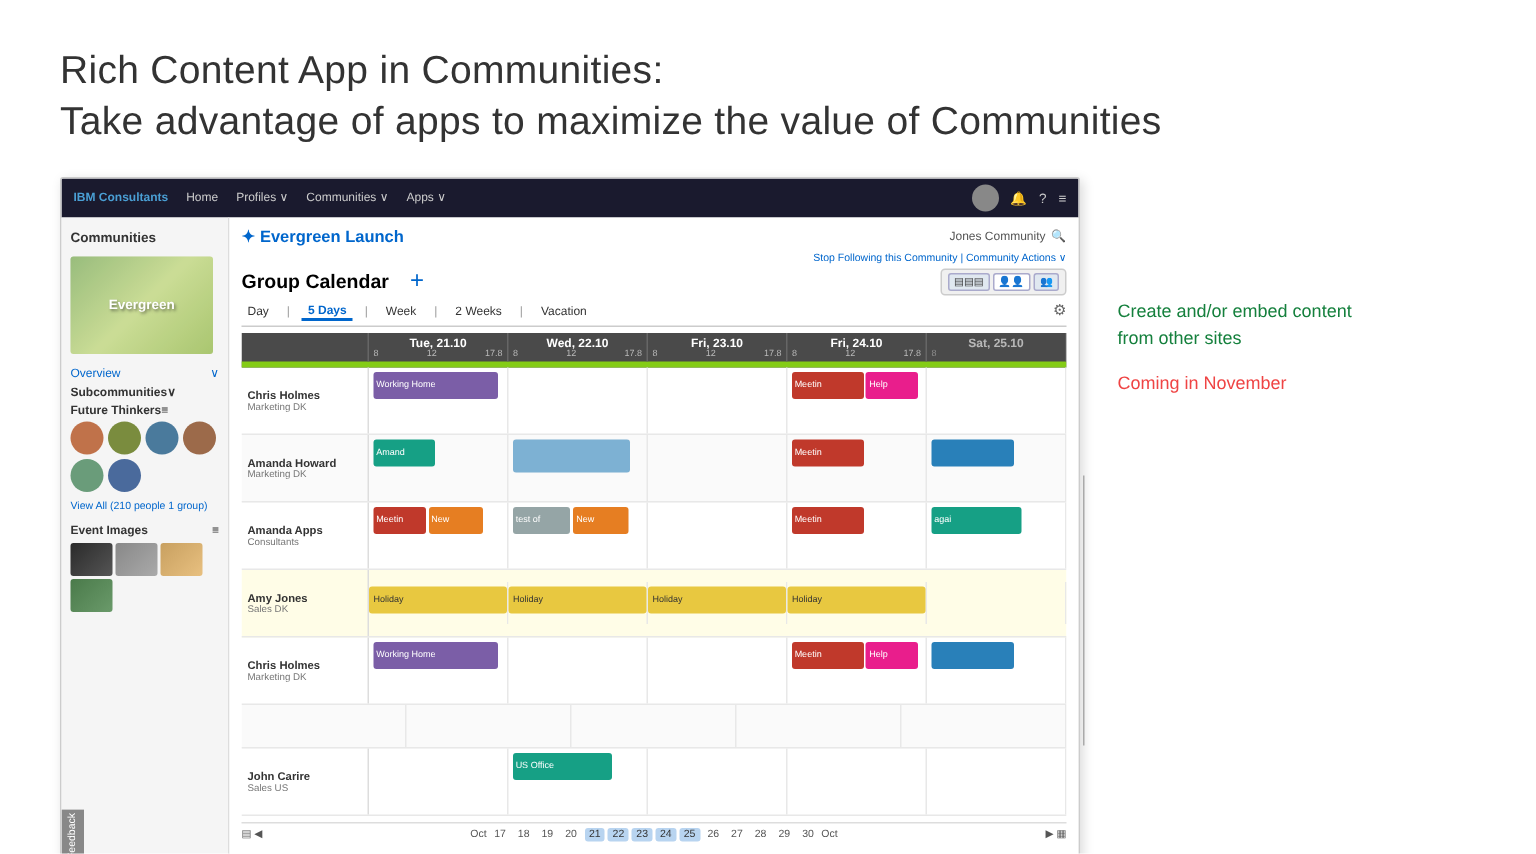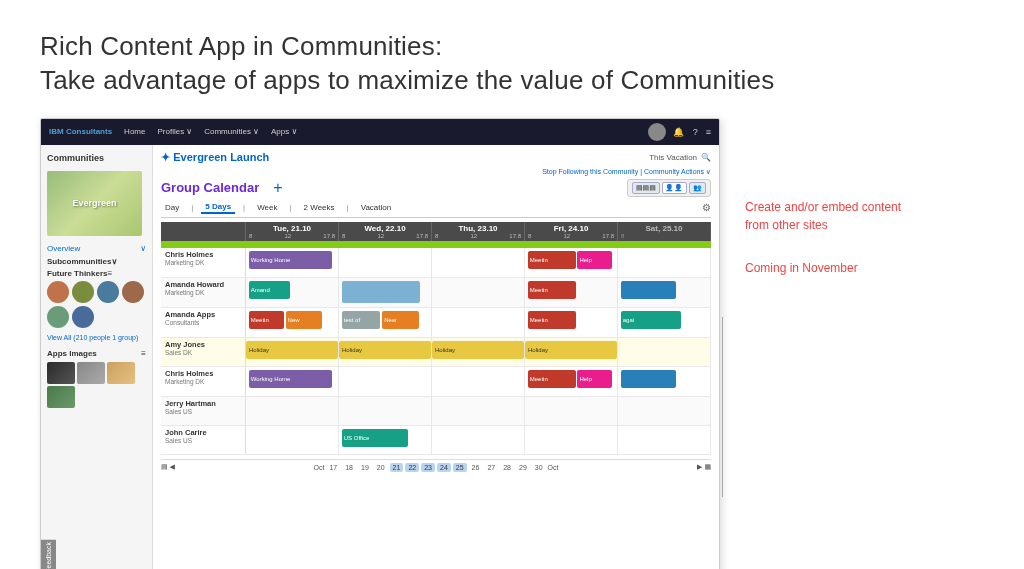--- a/index.html
+++ b/index.html
@@ -280,21 +280,21 @@
     .calendar-title-bar {
       display: flex;
       align-items: center;
       justify-content: space-between;
       margin-bottom: 4px;
     }
 
     .calendar-title {
       font-size: 13px;
       font-weight: bold;
-      color: #6d28d9;
+      color: #000000;
     }
 
     .view-buttons {
       display: flex;
       align-items: center;
       gap: 2px;
       background: #f0f0f0;
       border: 1px solid #ccc;
       border-radius: 3px;
       padding: 2px 4px;
@@ -347,21 +347,21 @@
     .cal-grid {
       width: 100%;
       overflow: hidden;
     }
 
     .cal-header-row {
       display: flex;
       background: #4a4a4a;
       color: white;
       font-size: 7px;
-      border-bottom: 7px solid #84cc16;
+      border-bottom: 4px solid #84cc16;
     }
 
     .cal-header-name-col {
       width: 85px;
       min-width: 85px;
       padding: 3px 4px;
       border-right: 1px solid #666;
     }
 
     .cal-header-day {
@@ -390,21 +390,21 @@
       min-height: 28px;
     }
 
     .cal-row:nth-child(odd) {
       background: #fafafa;
     }
 
     .cal-name-col {
       width: 85px;
       min-width: 85px;
-      padding: 2px 4px;
+      padding: 14px 4px;
       border-right: 1px solid #ddd;
     }
 
     .cal-person-name {
       font-size: 7.5px;
       font-weight: bold;
       color: #333;
     }
 
     .cal-person-dept {
@@ -495,23 +495,23 @@
       width: 190px;
       min-width: 190px;
       padding: 0 0 0 20px;
       display: flex;
       flex-direction: column;
       justify-content: flex-start;
     }
 
     .annotation-text {
       font-size: 12px;
-      color: #ef4444;
+      color: #15803d;
       line-height: 1.5;
-      margin-bottom: 24px;
+      margin-bottom: 12px;
     }
 
     .annotation-link {
       font-size: 12px;
       color: #ef4444;
       cursor: pointer;
       text-decoration: none;
     }
 
     
@@ -579,40 +579,40 @@
             <div class="sidebar-avatar a2"></div>
             <div class="sidebar-avatar a3"></div>
             <div class="sidebar-avatar a4"></div>
             <div class="sidebar-avatar a5"></div>
             <div class="sidebar-avatar a6"></div>
           </div>
 
           <div class="sidebar-view-all">View All (210 people 1 group)</div>
 
           <div class="sidebar-event-images">
-            <span>Apps Images</span>
+            <span>Event Images</span>
             <span>≡</span>
           </div>
 
           <div class="event-thumbs">
             <div class="event-thumb t1"></div>
             <div class="event-thumb t2"></div>
             <div class="event-thumb t3"></div>
             <div class="event-thumb t4"></div>
           </div>
 
           <div class="feedback-tab">Feedback</div>
         </div>
 
         <div class="calendar-area">
 
           <div class="community-header">
             <span class="community-name">✦ Evergreen Launch</span>
             <div class="community-search">
-              <span>This Vacation</span>
+              <span>Jones Community</span>
               <span>🔍</span>
             </div>
           </div>
 
           <div class="community-actions">
             <span style="color:#0066cc;">Stop Following this Community</span>
             <span> | </span>
             <span style="color:#0066cc;">Community Actions ∨</span>
           </div>
 
@@ -657,21 +657,21 @@
               </div>
               <div class="cal-header-day">
                 <div class="day-num">Wed, 22.10</div>
                 <div class="time-labels">
                     <span>8</span>
                     <span>12</span>
                     <span>17.8</span>
                   </div>
               </div>
               <div class="cal-header-day">
-                <div class="day-num">Thu, 23.10</div>
+                <div class="day-num">Fri, 23.10</div>
                 <div class="time-labels">
                     <span>8</span>
                     <span>12</span>
                     <span>17.8</span>
                   </div>
               </div>
               <div class="cal-header-day">
                 <div class="day-num">Fri, 24.10</div>
                 <div class="time-labels">
                     <span>8</span>
@@ -739,21 +739,21 @@
               </div>
               <div class="cal-day-cell"></div>
               <div class="cal-day-cell" style="position:relative;">
                 <div class="cal-event event-red" style="left:3%;width:52%;">Meetin</div>
               </div>
               <div class="cal-day-cell" style="position:relative;">
                 <div class="cal-event event-teal" style="left:3%;width:65%;">agai</div>
               </div>
             </div>
 
-            <div class="cal-row" style="min-height:28px;background:#fffde7;">
+            <div class="cal-row" style="min-height:28px;background:#fffde7;align-items:center;">
               <div class="cal-name-col">
                 <div class="cal-person-name">Amy Jones</div>
                 <div class="cal-person-dept">Sales DK</div>
               </div>
               <div class="cal-day-cell" style="position:relative;background:#fffde7;">
                 <div class="holiday-bar" style="left:0%;width:100%;">Holiday</div>
               </div>
               <div class="cal-day-cell" style="position:relative;background:#fffde7;">
                 <div class="holiday-bar" style="left:0%;width:100%;">Holiday</div>
               </div>
@@ -779,24 +779,20 @@
               <div class="cal-day-cell" style="position:relative;">
                 <div class="cal-event event-red" style="left:3%;width:52%;">Meetin</div>
                 <div class="cal-event event-pink" style="left:57%;width:38%;">Help</div>
               </div>
               <div class="cal-day-cell" style="position:relative;">
                 <div class="cal-event event-blue" style="left:3%;width:60%;"></div>
               </div>
             </div>
 
             <div class="cal-row" style="min-height:26px;">
-              <div class="cal-name-col">
-                <div class="cal-person-name">Jerry Hartman</div>
-                <div class="cal-person-dept">Sales US</div>
-              </div>
               <div class="cal-day-cell"></div>
               <div class="cal-day-cell"></div>
               <div class="cal-day-cell"></div>
               <div class="cal-day-cell"></div>
               <div class="cal-day-cell"></div>
             </div>
 
             <div class="cal-row" style="min-height:26px;">
               <div class="cal-name-col">
                 <div class="cal-person-name">John Carire</div>

